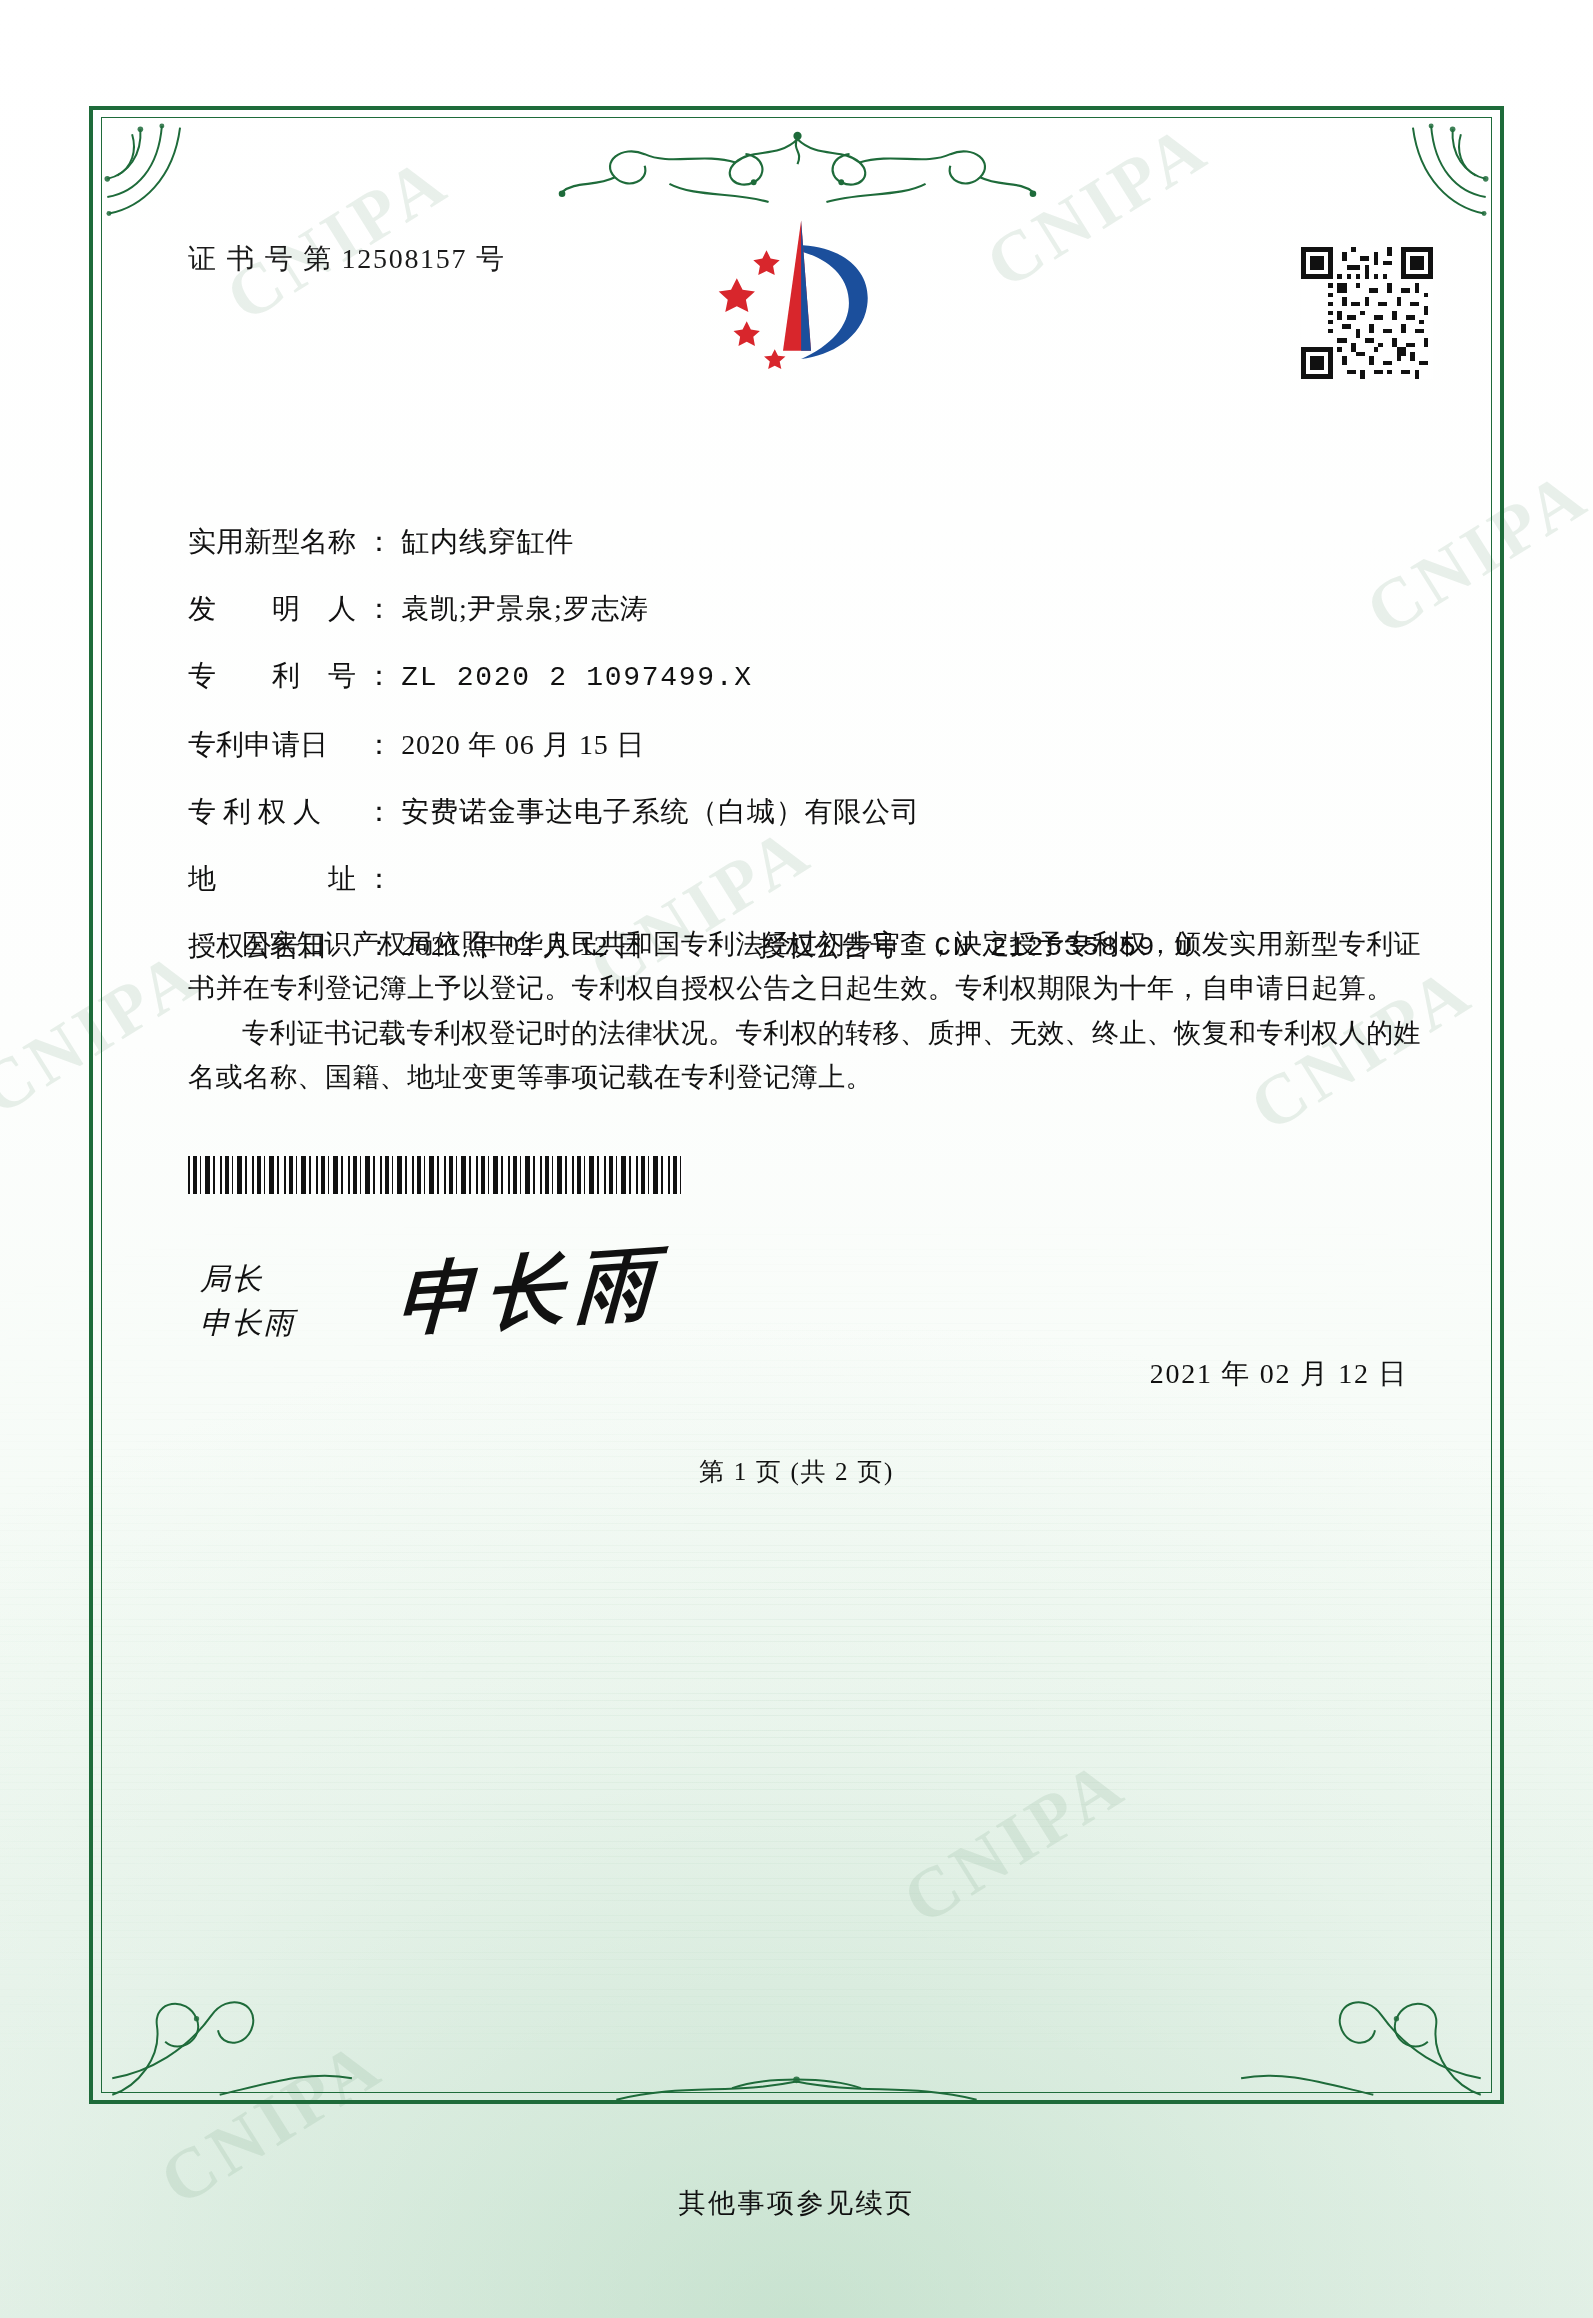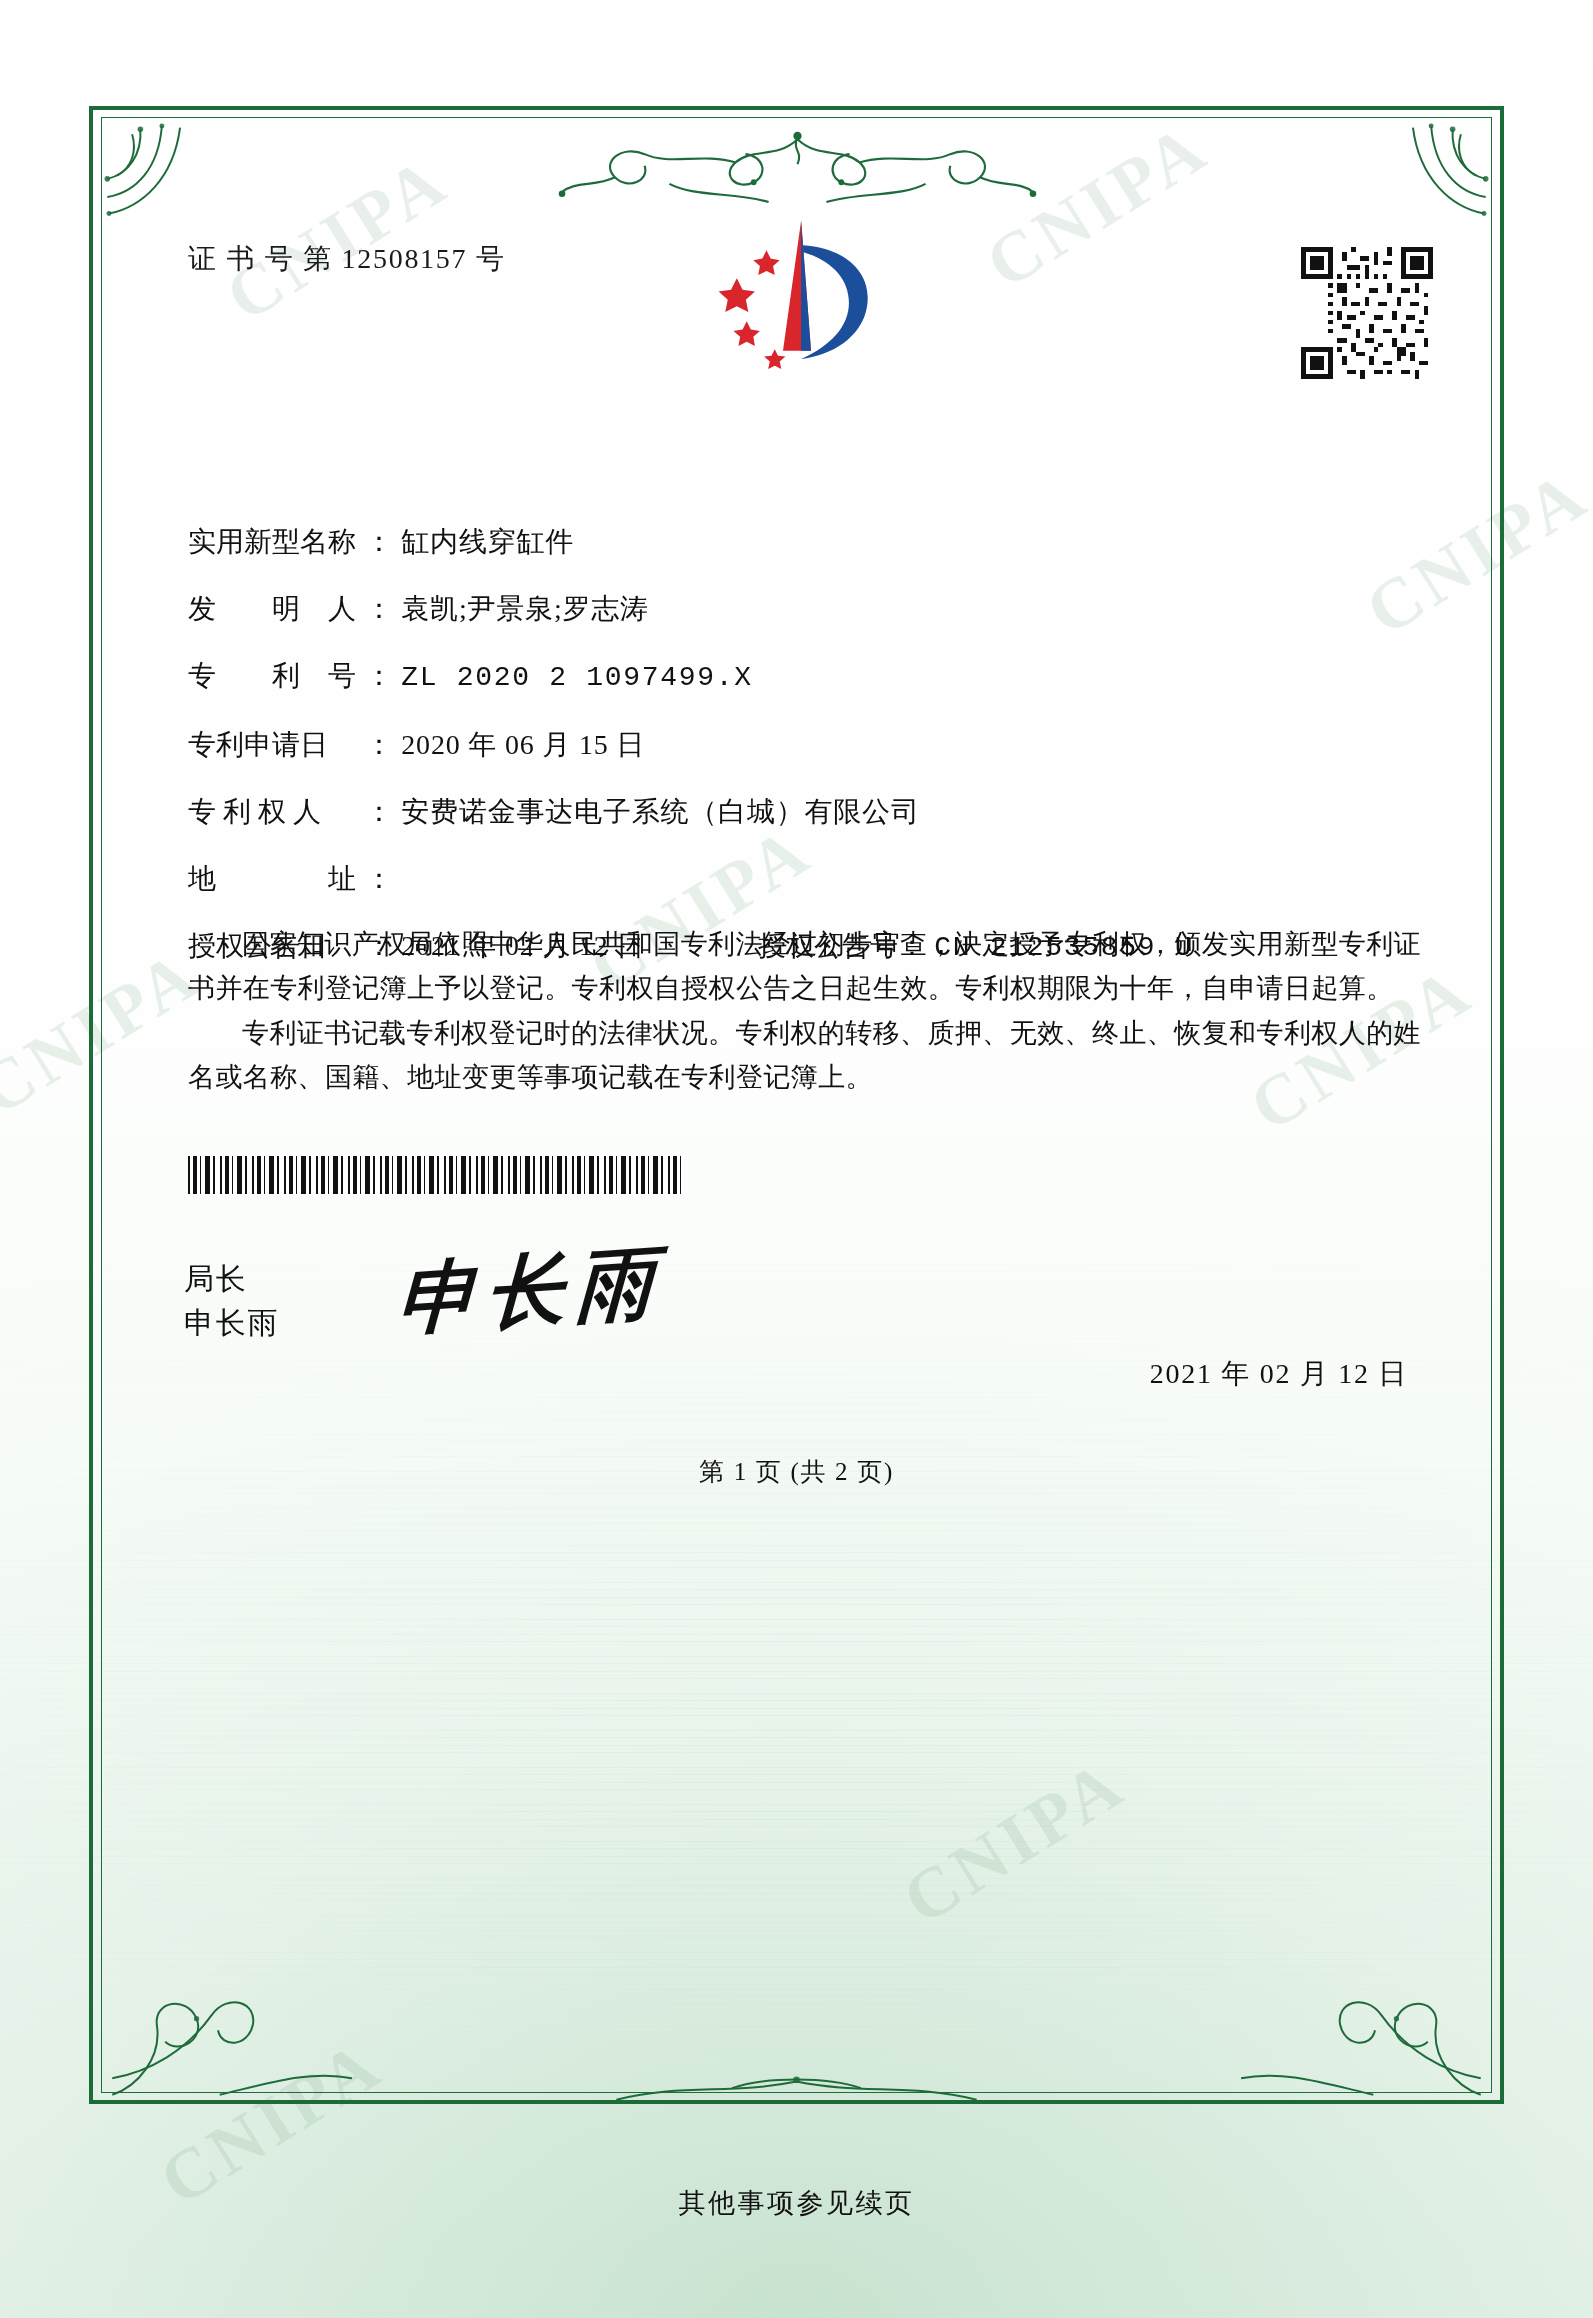--- a/index.html
+++ b/index.html
@@ -127,22 +127,22 @@
     height:38px;width:496px;
     background-image:repeating-linear-gradient(90deg,
       #111 0px,#111 2.5px, #fff 2.5px,#fff 5px,
       #111 5px,#111 9px, #fff 9px,#fff 11.6px,
       #111 11.6px,#111 13.2px, #fff 13.2px,#fff 17.4px,
       #111 17.4px,#111 22px, #fff 22px,#fff 25px,
       #111 25px,#111 27px, #fff 27px,#fff 32px);
   }
 
   .sign-block{
-    position:absolute;left:60px;top:1117px;
-    font-size:30px;line-height:1.45;color:#111;letter-spacing:1.7px;
+    position:absolute;left:76px;top:1117px;
+    font-size:30px;line-height:1.45;color:#111;letter-spacing:1.7px;font-style:italic;
   }
   .signature{
     position:absolute;left:273px;top:1099px;
     font-size:79px;
     font-family:"Liberation Serif",serif;
     color:#111;
     font-weight:700;
     font-style:italic;
     transform:rotate(-4deg) skewX(-6deg);
     letter-spacing:10px;

